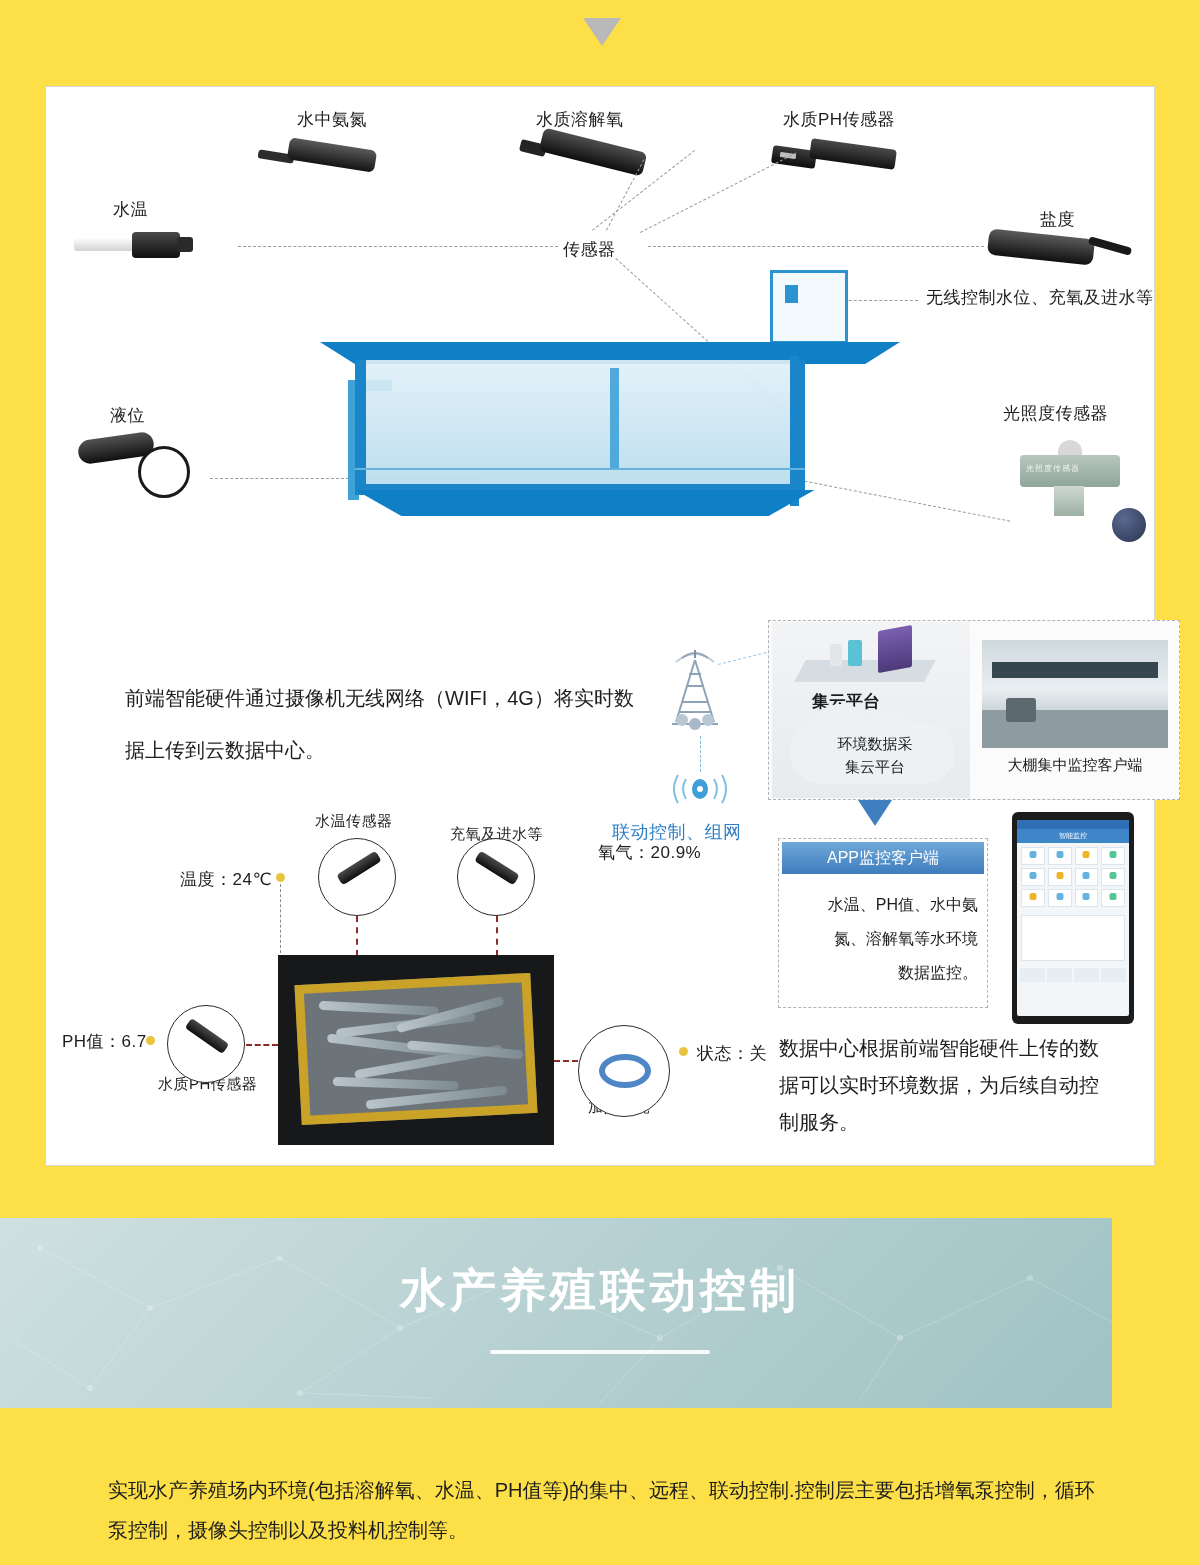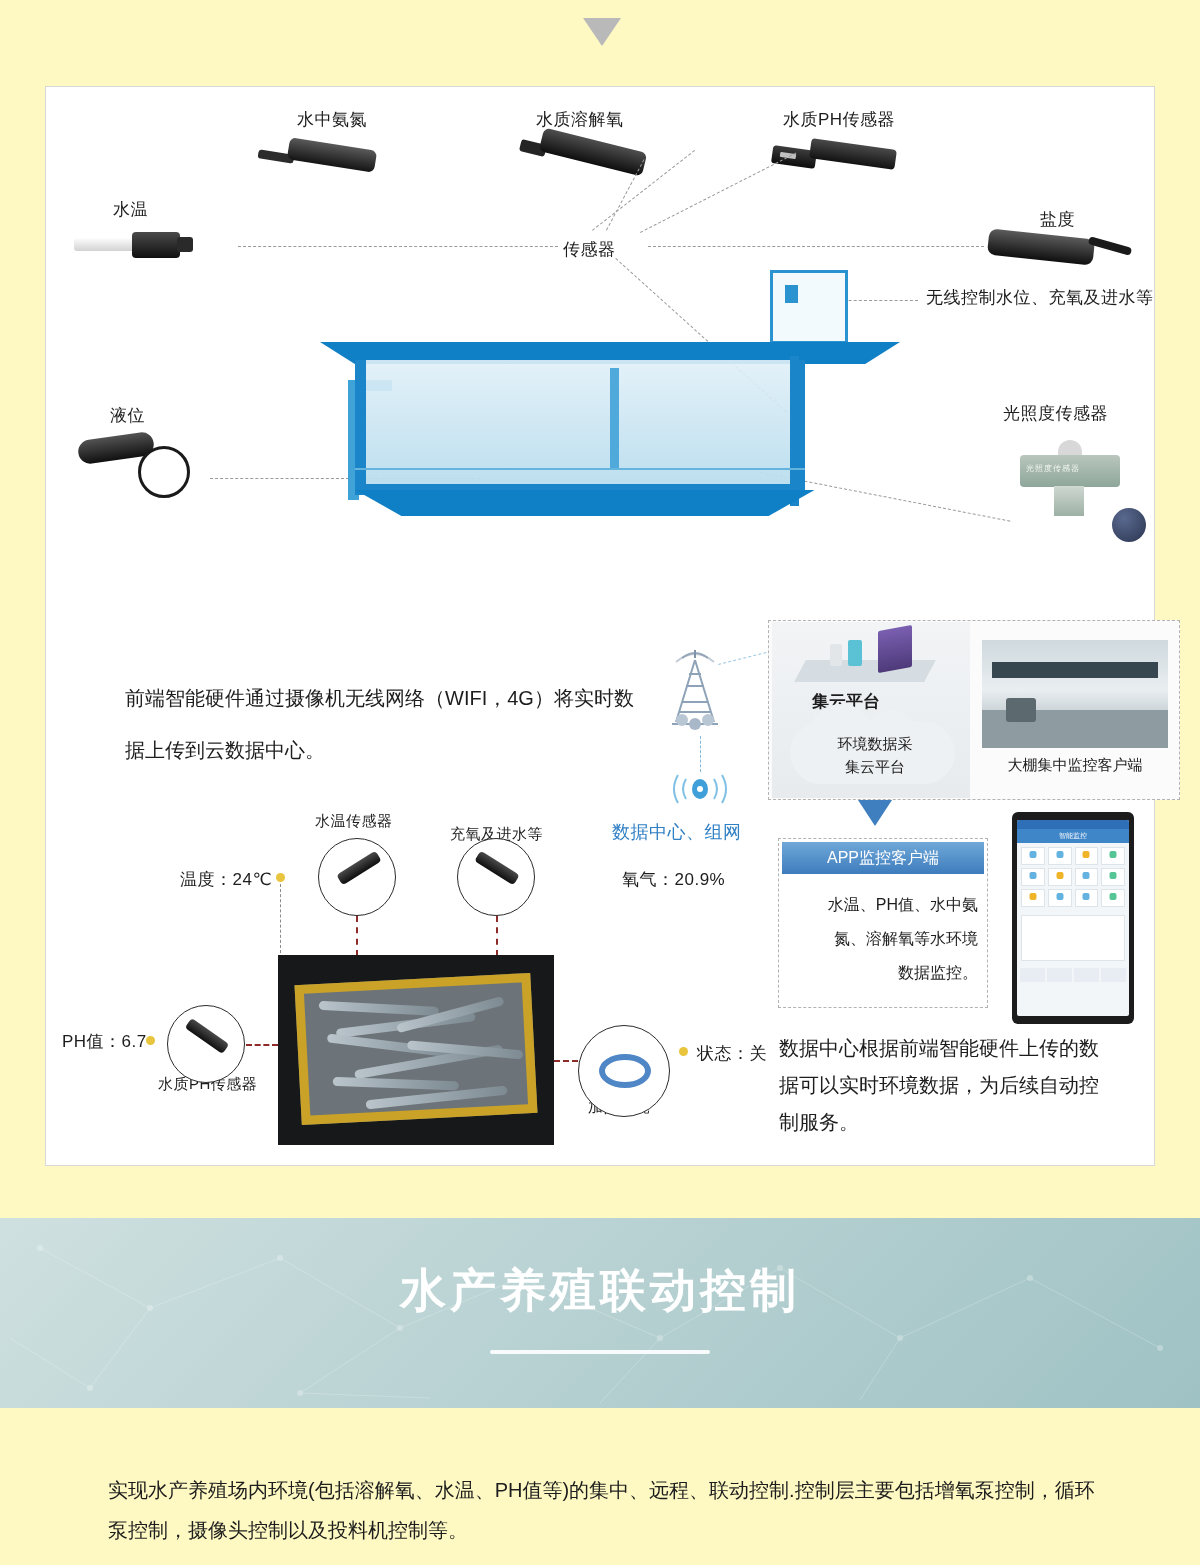--- a/index.html
+++ b/index.html
@@ -8,21 +8,21 @@
     width: 1200px;
     background: #ffffff;
     font-family: "Liberation Sans", "DejaVu Sans", sans-serif;
     color: #222;
   }
   #page {
     position: relative;
     width: 1200px;
     height: 1565px;
     overflow: hidden;
-    background: #fef9c3;
+    background: #fde047;
   }
 
   
   .top-arrow {
     position: absolute;
     left: 583px; top: 18px;
     width: 0; height: 0;
     border-left: 19px solid transparent;
     border-right: 19px solid transparent;
     border-top: 28px solid #b9b9b9;
@@ -489,21 +489,21 @@
   
   .para-right {
     position: absolute; left: 779px; top: 1030px;
     width: 330px;
     font-size: 20px; line-height: 37px; color: #1d1d1d;
   }
 
   
   .banner {
     position: absolute; left: 0; top: 1218px;
-    width: 1200px; height: 190px;
+    width: 1112px; height: 190px;
     background: linear-gradient(135deg,#cfe0e0 0%, #b9d2d3 45%, #9fc2c4 100%);
     overflow: hidden;
   }
   .banner .net { position: absolute; inset: 0; opacity: .35; }
   .banner h1 {
     position: absolute; left: 0; top: 42px; width: 1200px;
     margin: 0; text-align: center;
     font-size: 46px; letter-spacing: 4px; color: #ffffff;
     font-weight: bold;
   }
@@ -631,21 +631,21 @@
       <circle cx="28" cy="17" r="3" fill="#ffffff"></circle>
       <g stroke="#7fc0e4" stroke-width="2" fill="none">
         <path d="M14 7 q-6 10 0 20"></path>
         <path d="M6 3 q-8 14 0 28"></path>
         <path d="M42 7 q6 10 0 20"></path>
         <path d="M50 3 q8 14 0 28"></path>
       </g>
     </svg>
   </div>
 
-  <div class="lbl accent-blue" style="left:612px; top:820px; font-size:18px;">数据中心、组网</div>
+  <div class="lbl accent-blue" style="left:612px; top:820px; font-size:18px;">联动控制、组网</div>
 
   <div class="dash-v" style="left:700px; top:736px; height:36px; border-left:1px dashed #7fb9dd;"></div>
   <div class="diag" style="left:718px; top:664px; width:60px; transform: rotate(-14deg); border-top:1px dashed #9ec8e2;"></div>
 
   <div class="dc-box"></div>
   <div class="dc-left"></div>
   <div class="dc-desk"></div>
   <div class="dc-phone2"></div>
   <div class="dc-phone"></div>
   <div class="dc-laptop"></div>
@@ -739,21 +739,21 @@
   <div class="mini-probe" style="left:184px; top:1030px; width:46px; height:12px; transform:rotate(35deg);"></div>
 
   <div class="heat-ring">
     <div class="coil"></div>
   </div>
 
   <div class="lbl" style="left:180px; top:868px;text-align:right;">温度：24℃</div>
   <div class="dot-y" style="left:276px; top:873px;"></div>
   <div class="dash-gray-v" style="left:280px; top:884px; height:130px;"></div>
 
-  <div class="lbl" style="left:598px; top:868px;margin-left:24px;">氧气：20.9%</div>
+  <div class="lbl" style="left:598px; top:841px;">氧气：20.9%</div>
 
   <div class="lbl" style="left:62px; top:1030px;">PH值：6.7</div>
   <div class="dot-y" style="left:146px; top:1036px;"></div>
 
   <div class="lbl" style="left:697px; top:1042px;">状态：关</div>
   <div class="dot-y" style="left:679px; top:1047px;"></div>
 
   <div class="dash-red-v" style="left:356px; top:916px; height:40px;"></div>
   <div class="dash-red-v" style="left:496px; top:916px; height:40px;"></div>
   <div class="dash-red" style="left:246px; top:1044px; width:32px;"></div>

